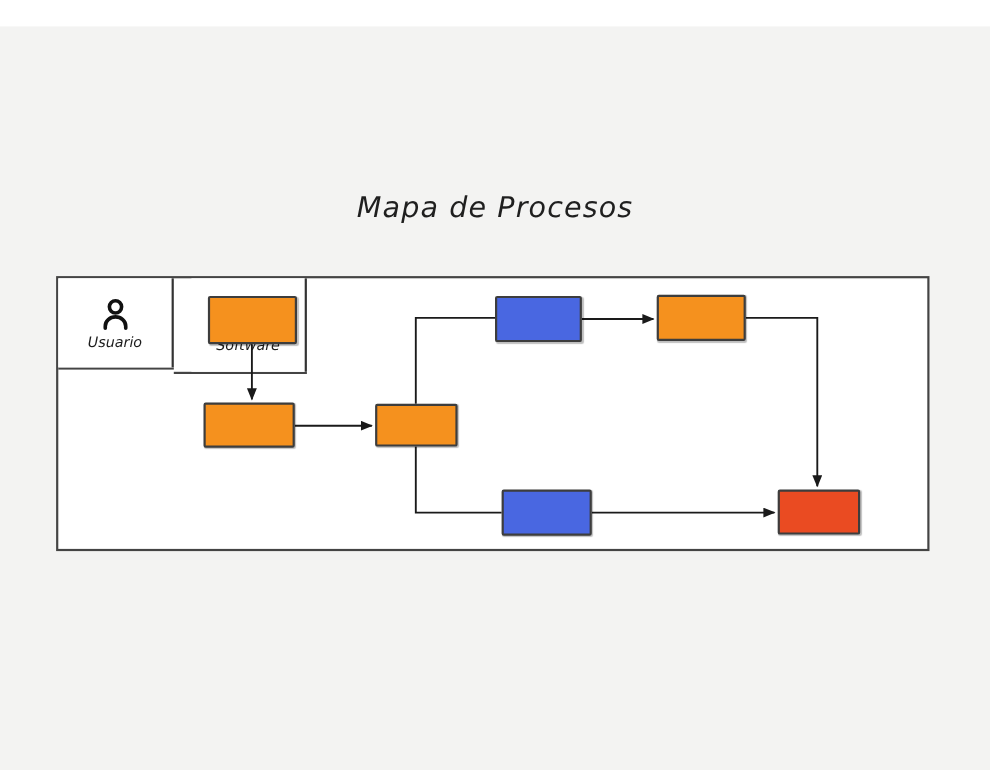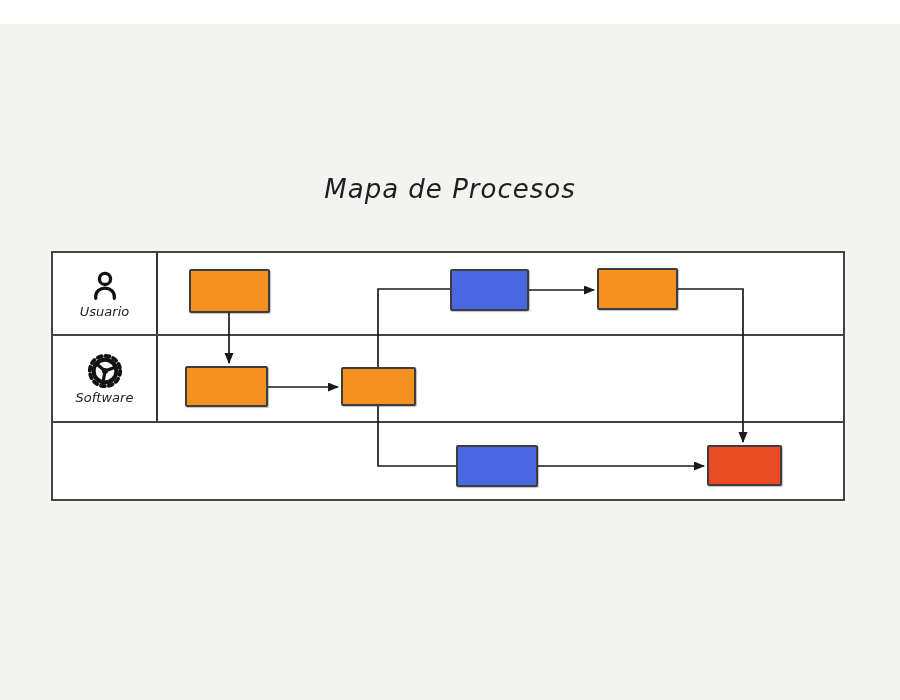--- a/index.html
+++ b/index.html
@@ -24,25 +24,25 @@
   }
   
   .swimlane-table {
     position: absolute;
     left: 51px; top: 227px;
     width: 794px; height: 250px;
     box-sizing: border-box;
     border: 2px solid #444444;
     background: #ffffff;
     display: flex;
-    flex-direction: column;
+    flex-direction: row;
   }
   .lane-row { display: flex; flex: 0 0 auto; box-sizing: border-box; }
   .lane-row.r1 { height: 83px; border-bottom: 2px solid #444444; }
-  .lane-row.r2 { height: 87px; border-bottom: 2px solid #444444; }
+  .lane-row.r2 { height: 87px; border-bottom: 2px solid #444444; padding-left: 16px; }
   .lane-row.r3 { flex: 1 1 auto; }
   .lane-label-cell {
     width: 105px;
     box-sizing: border-box;
     border-right: 2px solid #333333;
     display: flex;
     flex-direction: column;
     align-items: center;
     justify-content: center;
     gap: 1px;

